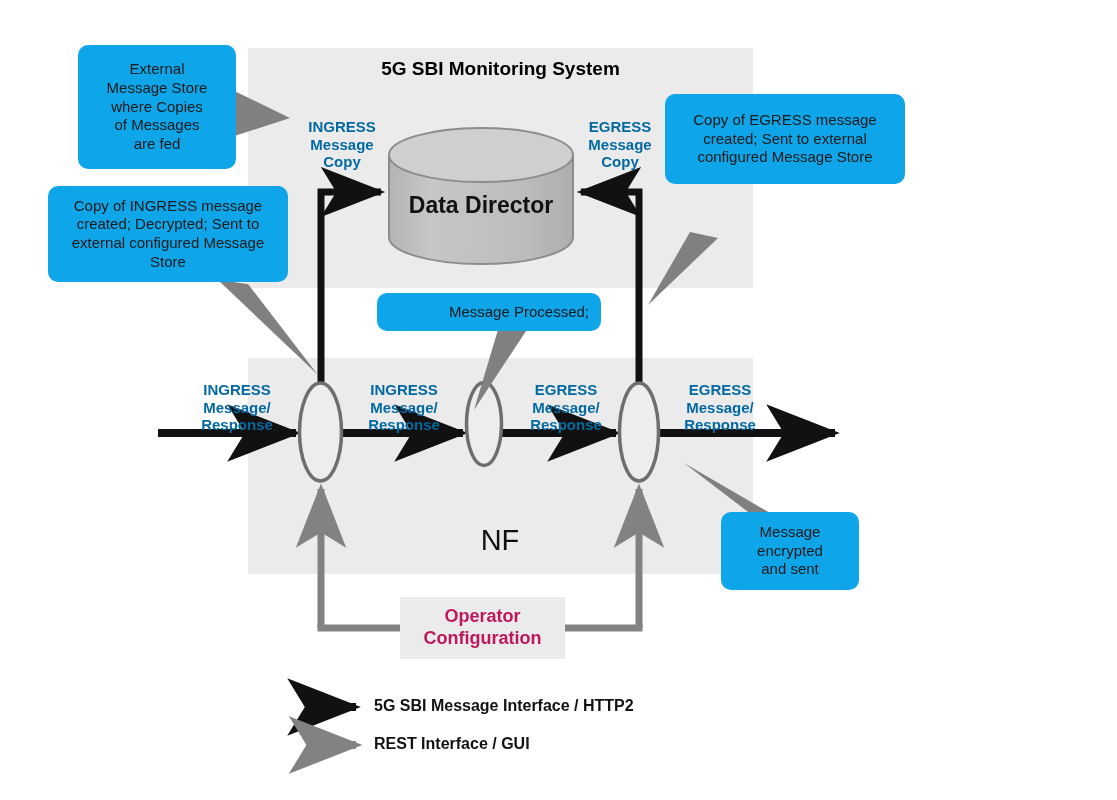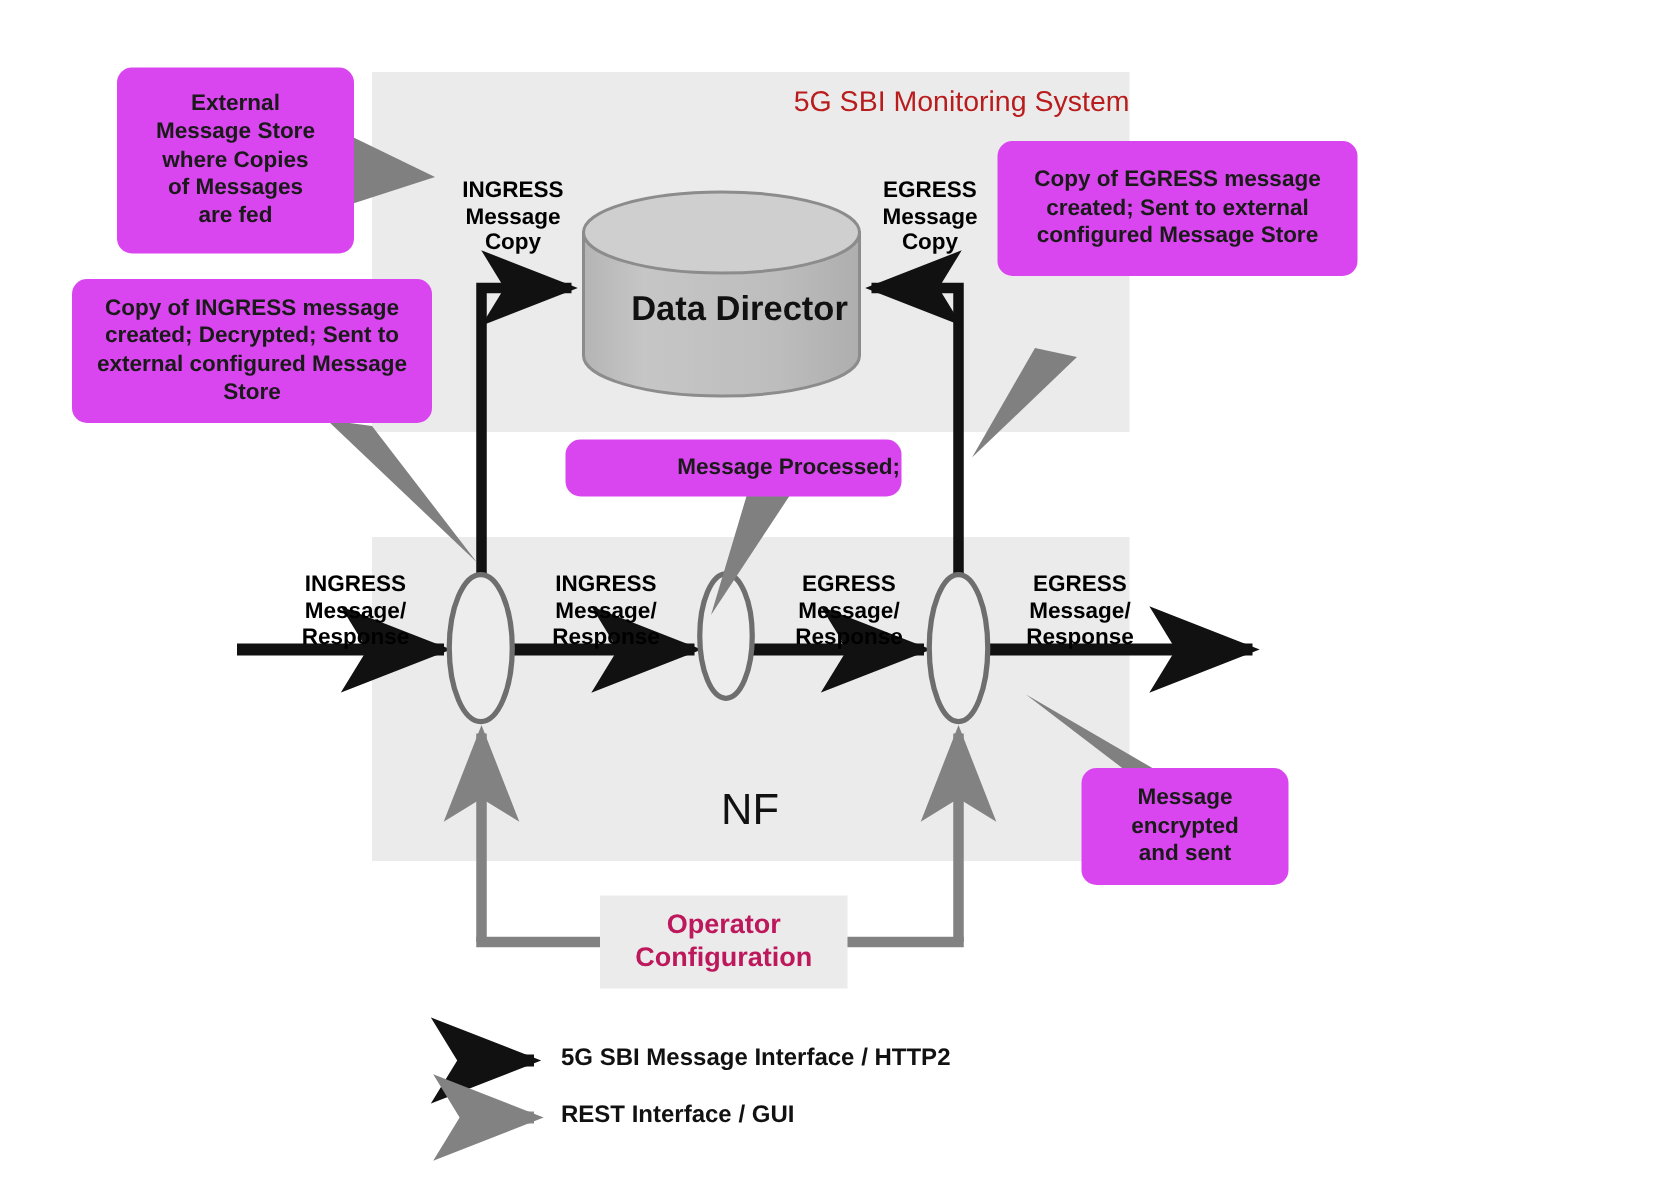--- a/index.html
+++ b/index.html
@@ -16,43 +16,43 @@
     height: 800px;
     background: #ffffff;
     overflow: hidden;
   }
   .panel {
     position: absolute;
     background: #ebebeb;
   }
   .panel-title {
     position: absolute;
-    font-weight: normal;
-    color: #b91c1c;
-    text-align: right;
+    font-weight: bold;
+    color: #000000;
+    text-align: center;
   }
   .callout {
     position: absolute;
-    background: #d946ef;
+    background: #0ea5e9;
     color: #1a1a1a;
     border-radius: 10px;
     text-align: center;
-    font-weight: bold;
+    font-weight: normal;
     display: flex;
     align-items: center;
     justify-content: center;
     line-height: 1.25;
     box-sizing: border-box;
-    padding: 6px 1px;
+    padding: 6px 12px;
     z-index: 6;
   }
   .flow-label {
     position: absolute;
     font-weight: bold;
-    color: #000000;
+    color: #0369a1;
     text-align: center;
     line-height: 1.18;
     z-index: 5;
   }
   .cyl-label {
     position: absolute;
     font-weight: bold;
     color: #111111;
     text-align: center;
     z-index: 4;
@@ -152,21 +152,21 @@
 
     <polygon points="690,232 648,305 718,238" fill="#808080"></polygon>
 
     <polygon points="500,323 474,410 530,325" fill="#808080"></polygon>
 
     <polygon points="756,518 684,463 782,520" fill="#808080"></polygon>
   </svg>
 
   <div class="panel-title" style="left:248px; top:58px; width:505px; font-size:19px;">5G SBI Monitoring System</div>
 
-  <div class="cyl-label" style="left:401px; top:192px; width:184px; font-size:23px;">Data Director</div>
+  <div class="cyl-label" style="left:389px; top:192px; width:184px; font-size:23px;">Data Director</div>
 
   <div class="nf-label" style="left:420px; top:524px; width:160px; font-size:29px;">NF</div>
 
   <div class="opcfg" style="left:400px; top:597px; width:165px; height:62px; font-size:18px;">
     <span>
       <span>Operator</span><br>
       <span>Configuration</span>
     </span>
   </div>
 

